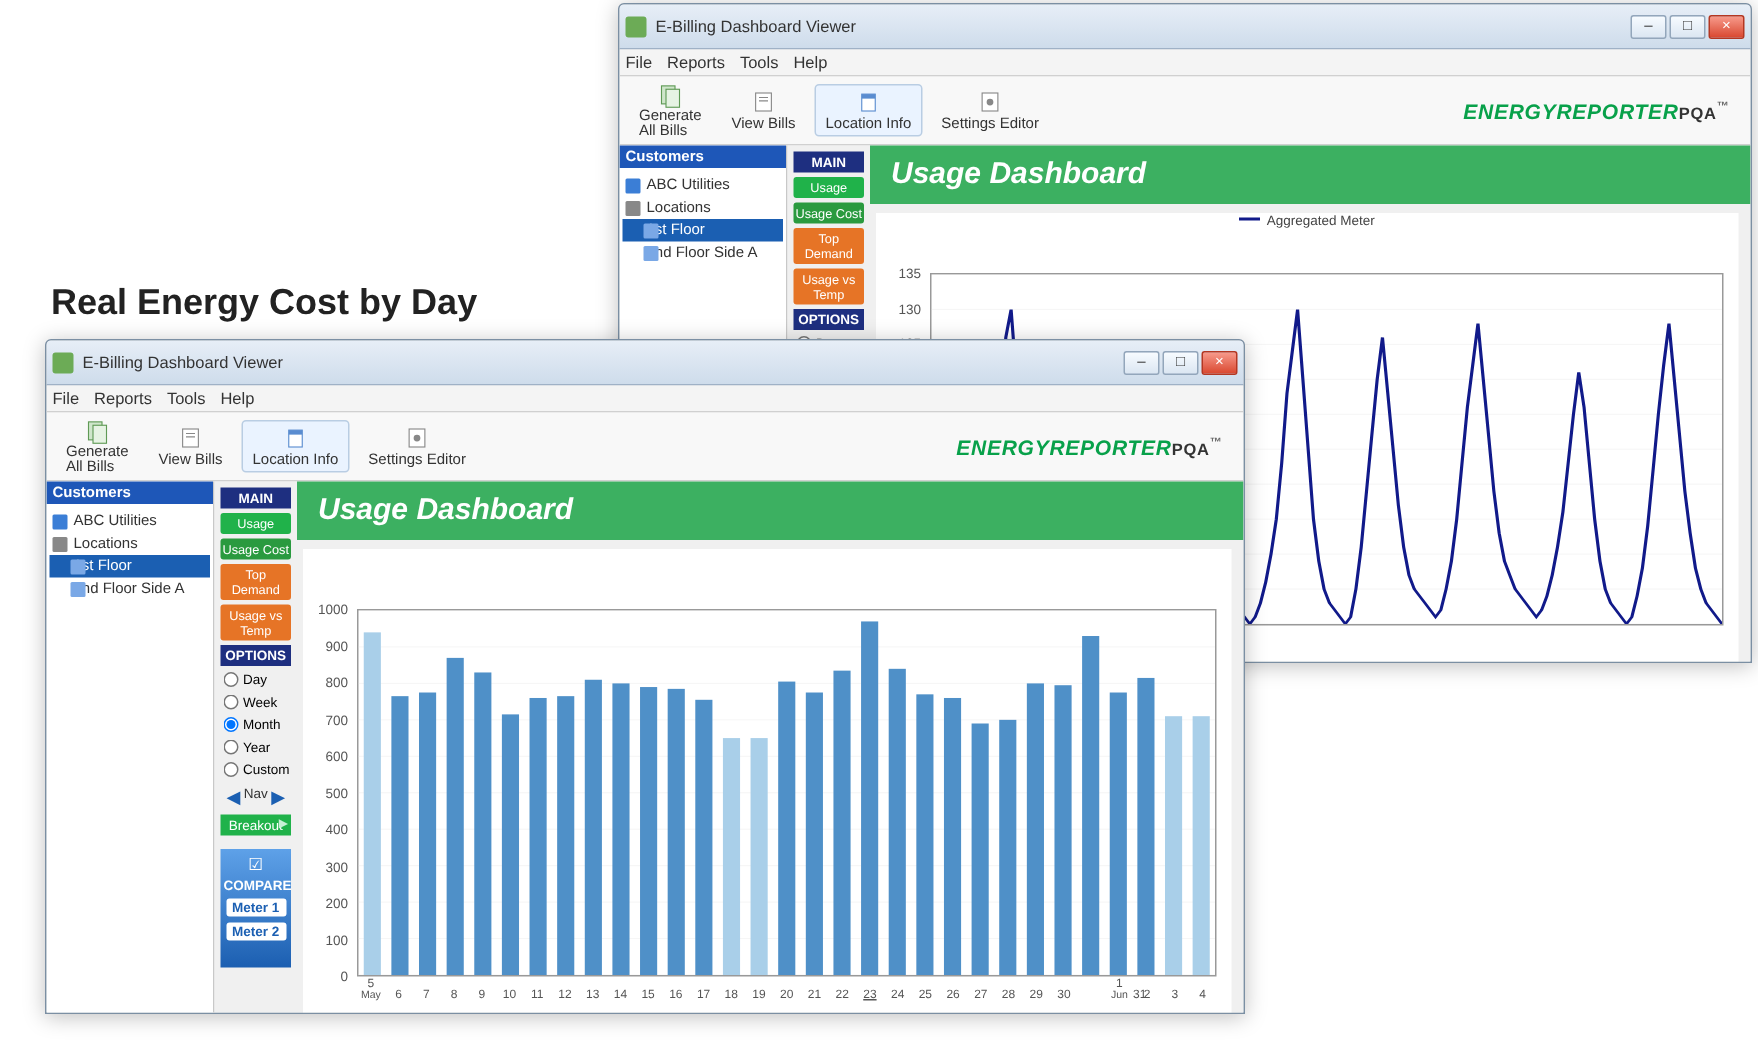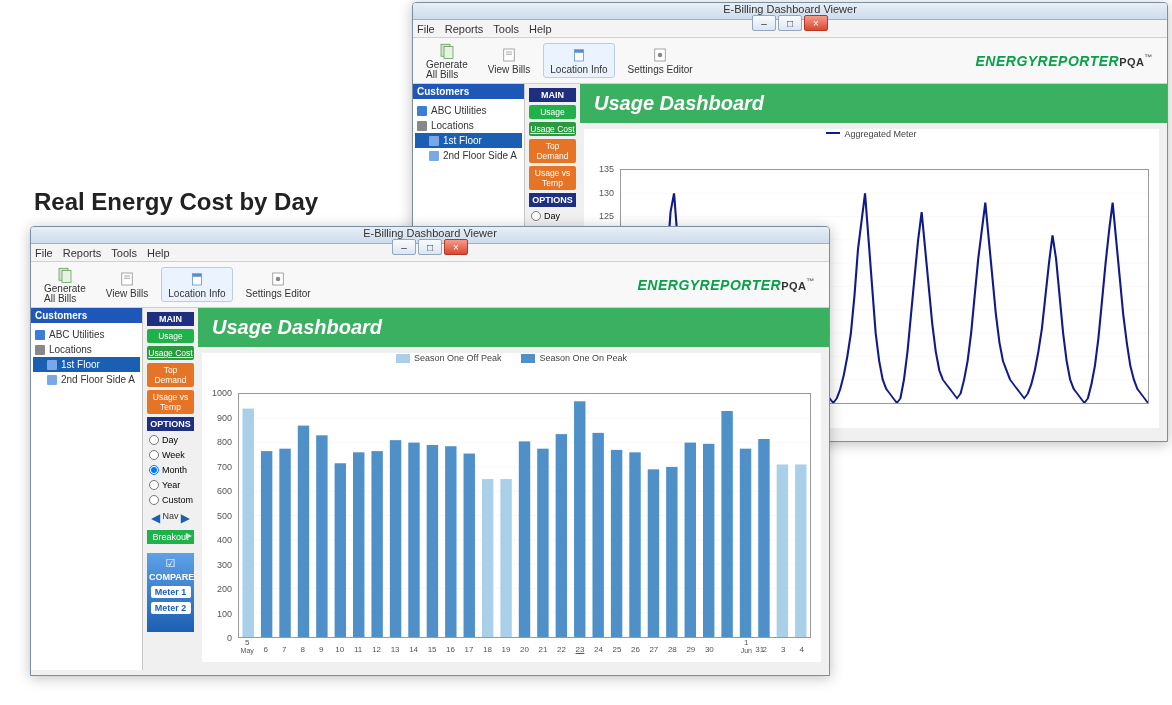--- a/index.html
+++ b/index.html
@@ -22,29 +22,28 @@
   
   .win {
     position: absolute;
     border: 1px solid #7b8fa3;
     border-radius: 4px 4px 0 0;
     background: #f0f0f0;
     box-shadow: 0 2px 14px rgba(0,0,0,0.25);
     overflow: hidden;
   }
   .titlebar {
-    height: 17px;
+    height: 30px;
     background: linear-gradient(#e7eef7, #cedceb);
     border-bottom: 1px solid #9fb1c6;
     display: flex;
     align-items: center;
     padding: 0 4px;
     font-size: 11px;
     color: #333;
-    flex-direction: column;
   }
   .titlebar .appicon { width: 14px; height: 14px; margin-right: 6px; background:#6cab56; border-radius:2px; }
   .titlebar .spacer { flex: 1; }
   .winbtns { display:flex; gap:2px; }
   .winbtn { width:24px; height:16px; border:1px solid #93a6bb; border-radius:2px; display:flex; align-items:center; justify-content:center; font-size:10px; background:linear-gradient(#f7fbff,#dbe6f2); cursor:pointer; }
   .winbtn.close { background:linear-gradient(#f79a8b,#d94830); color:#fff; border-color:#b43722; }
 
   .menubar { height:18px; background:#f4f4f4; display:flex; align-items:center; padding:0 4px; border-bottom:1px solid #d0d0d0; gap:10px; color:#333; }
   .menubar span { cursor:default; }
 
@@ -58,31 +57,31 @@
 
   .body { display:flex; height:calc(100% - 86px);justify-content:flex-end; }
 
   
   .custs { width:112px; border-right:1px solid #c8c8c8; background:#fff; display:flex; flex-direction:column; }
   .panel-hd { background:#1e57b8; color:#fff; font-size:10px; font-weight:700; padding:2px 4px; }
   .tree { padding:4px 2px; font-size:10px; color:#333; }
   .tree .node { padding:2px 4px 2px 16px; position:relative; white-space:nowrap; cursor:pointer;}
   .tree .node::before { content:''; position:absolute; left:2px; top:3px; width:10px; height:10px; background:#3b7ed6; border-radius:1px; }
   .tree .node.loc::before { background:#888; }
-  .tree .node.fl { padding-left:28px; }
+  .tree .node.fl { padding-left:16px; }
   .tree .node.fl::before { left:14px; background:#7aa8e6; }
   .tree .node.sel { background:#1b5fb2; color:#fff; }
 
   
   .dash { flex:1; display:flex; background:#f0f0f0; }
   .navcol { width:55px; padding:4px 4px; display:flex; flex-direction:column; gap:3px; }
   .navhd { background:#1e2f80; color:#fff; font-size:9px; font-weight:700; text-align:center; padding:2px 0; }
   .navbtn { font-size:8.5px; color:#fff; text-align:center; padding:2px 1px; border-radius:2px; cursor:pointer; }
   .navbtn.usage { background:#20b24a; }
-  .navbtn.ucost { background:#2a9a3f;text-decoration:underline; }
+  .navbtn.ucost { background:#2a9a3f; }
   .navbtn.topd  { background:#e67426; }
   .navbtn.uvt   { background:#e67426; }
   .optrow { display:flex; align-items:center; gap:3px; font-size:9px; padding:1px 2px; cursor:pointer;}
   .optrow input { margin:0; width:10px; height:10px; }
   .navarrows { display:flex; justify-content:space-between; padding:2px 4px; color:#1b5fb2; font-size:12px; cursor:pointer; }
   .breakout { background:#20b24a; color:#fff; font-size:9px; text-align:center; padding:2px 0; position:relative; cursor:pointer;}
   .breakout::after { content:'▶'; position:absolute; right:2px; top:1px; font-size:8px; color:#c7f0d4; }
   .compare { margin-top:6px; background:linear-gradient(#5ea1e8,#1c5fb1); padding:4px 2px 18px; text-align:center; color:#fff; }
   .compare .chk { font-size:11px; }
   .compare .lbl { font-size:9px; font-weight:700; margin-top:2px;}
@@ -343,24 +342,20 @@
         <div class="compare">
           <div class="chk">☑</div>
           <div class="lbl">COMPARE</div>
           <div class="mbtn">Meter 1</div>
           <div class="mbtn">Meter 2</div>
         </div>
       </div>
       <div class="chartwrap">
         <div class="dashtitle">Usage Dashboard</div>
         <div class="plot">
-          <div class="plot-legend">
-            <span><span class="sw" style="background:#a9cfe9"></span><span>Season One Off Peak</span></span>
-            <span><span class="sw" style="background:#4f90c8"></span><span>Season One On Peak</span></span>
-          </div>
           <div class="ylab-vert">kWh cost ($) per day</div>
           <div class="yticks" id="ft-yt">
               <div class="ytick" style="bottom: 0%;">0</div>
               <div class="ytick" style="bottom: 10%;">100</div>
               <div class="ytick" style="bottom: 20%;">200</div>
               <div class="ytick" style="bottom: 30%;">300</div>
               <div class="ytick" style="bottom: 40%;">400</div>
               <div class="ytick" style="bottom: 50%;">500</div>
               <div class="ytick" style="bottom: 60%;">600</div>
               <div class="ytick" style="bottom: 70%;">700</div>

